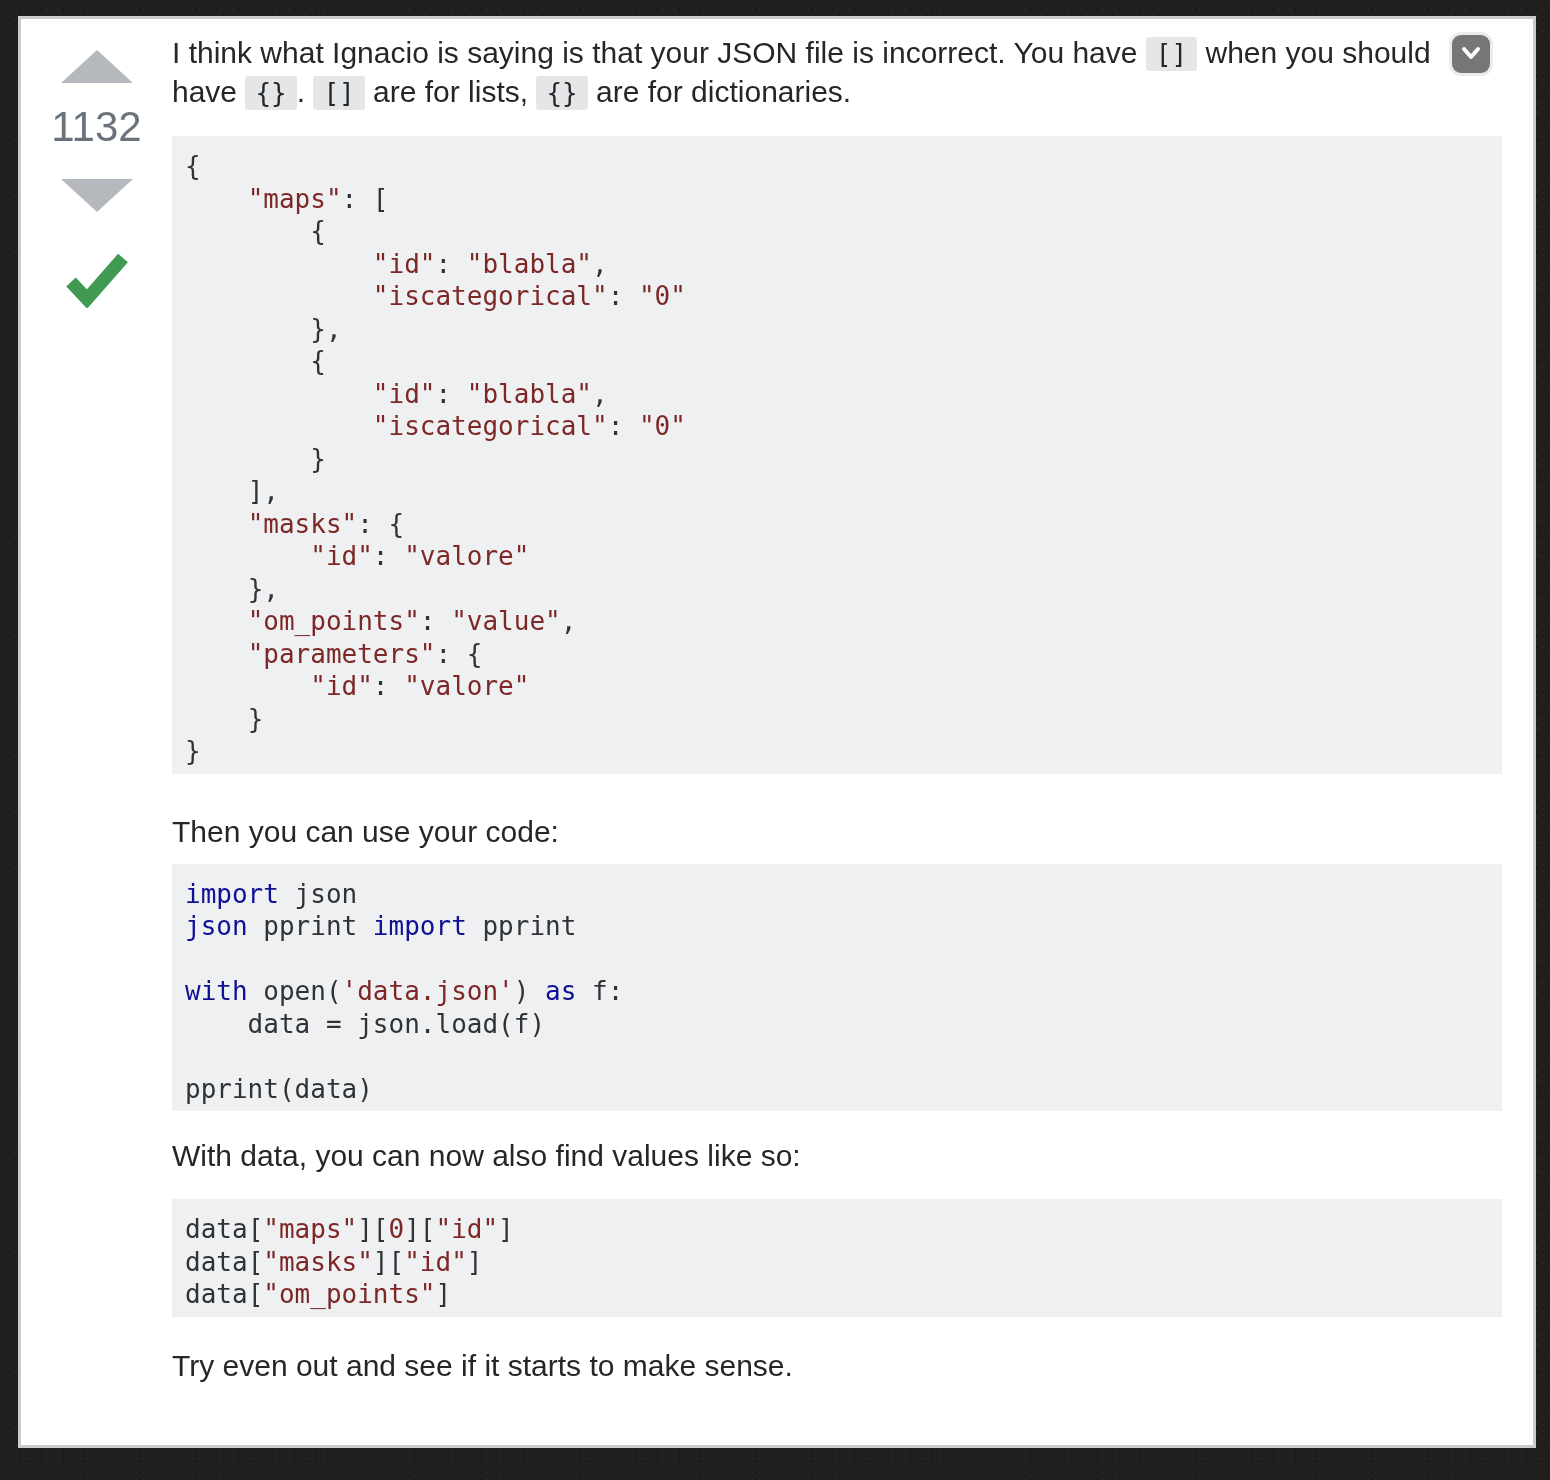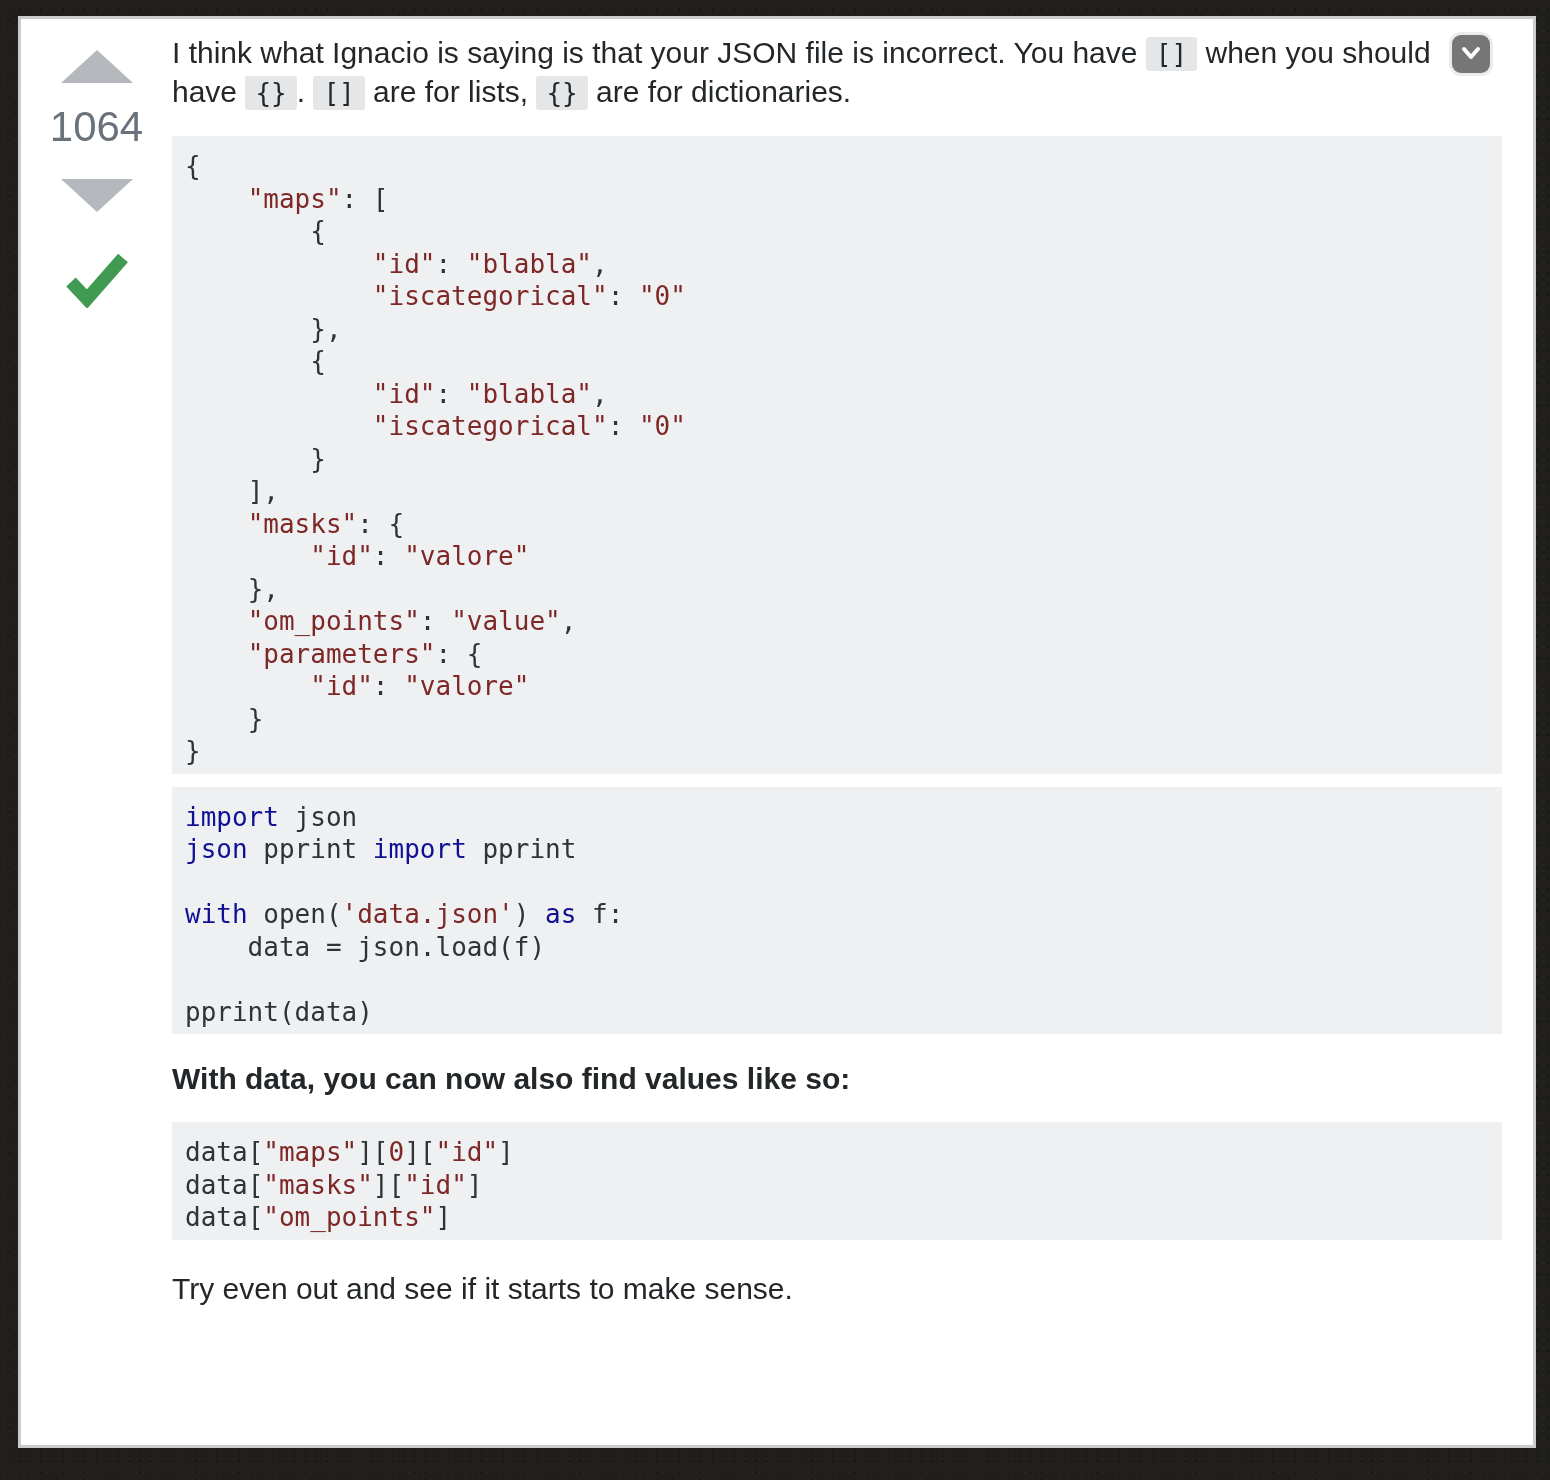--- a/index.html
+++ b/index.html
@@ -36,21 +36,21 @@
   .content{
     flex:1 1 auto;padding:0 31px 0 0;box-sizing:border-box;min-width:0;
     color:#242729;
   }
   .content p{
     margin:0;font-size:30px;line-height:39px;color:#242729;max-width:1335px;
   }
   .p1{margin-top:14px !important;}
   .p2{margin-top:29px !important;}
   .p3{margin-top:38px !important;}
-  .p4{margin-top:25px !important;font-weight:bold;}
+  .p4{margin-top:25px !important;}
   .p5{margin-top:29px !important;}
   pre.code{
     margin:0;box-sizing:border-box;width:1330px;max-width:1330px;
     background:#eff0f1;
     font-family:"DejaVu Sans Mono", monospace;
     font-size:26px;line-height:32.5px;
     padding:14px 13px 6px 13px;
     white-space:pre;overflow:hidden;color:#303336;
   }
   pre.code-json{margin-top:25px;}
@@ -78,21 +78,21 @@
 <div class="panel">
 
   <button class="collapse-btn">
     <svg width="24" height="16" viewBox="0 0 24 16">
       <polyline points="5,3 12,11 19,3" fill="none" stroke="#ffffff" stroke-width="4" stroke-linecap="round" stroke-linejoin="round"></polyline>
     </svg>
   </button>
 
   <div class="vote-col">
     <div class="arrow arrow-up"></div>
-    <div class="vote-count">1064</div>
+    <div class="vote-count">1132</div>
     <div class="arrow arrow-down"></div>
     <svg class="check" width="62" height="56" viewBox="0 0 62 56">
       <path d="M5 30 L21 47 L57 6" fill="none" stroke-width="13" stroke="#419a52"></path>
     </svg>
   </div>
 
   <div class="content">
     <p class="p1">I think what Ignacio is saying is that your JSON file is incorrect. You have <code class="inline-code">[]</code> when you should have <code class="inline-code">{}</code>. <code class="inline-code">[]</code> are for lists, <code class="inline-code">{}</code> are for dictionaries.</p>
     <pre class="code code-json"><span class="tok-pun" style="color: rgb(48, 51, 54);">{</span>
 <span class="tok-pln" style="color: rgb(48, 51, 54);">    </span><span class="tok-str" style="color: rgb(125, 39, 39);">"maps"</span><span class="tok-pun" style="color: rgb(48, 51, 54);">:</span><span class="tok-pln" style="color: rgb(48, 51, 54);"> </span><span class="tok-pun" style="color: rgb(48, 51, 54);">[</span>
@@ -107,20 +107,21 @@
 <span class="tok-pln" style="color: rgb(48, 51, 54);">    </span><span class="tok-pun" style="color: rgb(48, 51, 54);">],</span>
 <span class="tok-pln" style="color: rgb(48, 51, 54);">    </span><span class="tok-str" style="color: rgb(125, 39, 39);">"masks"</span><span class="tok-pun" style="color: rgb(48, 51, 54);">:</span><span class="tok-pln" style="color: rgb(48, 51, 54);"> </span><span class="tok-pun" style="color: rgb(48, 51, 54);">{</span>
 <span class="tok-pln" style="color: rgb(48, 51, 54);">        </span><span class="tok-str" style="color: rgb(125, 39, 39);">"id"</span><span class="tok-pun" style="color: rgb(48, 51, 54);">:</span><span class="tok-pln" style="color: rgb(48, 51, 54);"> </span><span class="tok-str" style="color: rgb(125, 39, 39);">"valore"</span>
 <span class="tok-pln" style="color: rgb(48, 51, 54);">    </span><span class="tok-pun" style="color: rgb(48, 51, 54);">},</span>
 <span class="tok-pln" style="color: rgb(48, 51, 54);">    </span><span class="tok-str" style="color: rgb(125, 39, 39);">"om_points"</span><span class="tok-pun" style="color: rgb(48, 51, 54);">:</span><span class="tok-pln" style="color: rgb(48, 51, 54);"> </span><span class="tok-str" style="color: rgb(125, 39, 39);">"value"</span><span class="tok-pun" style="color: rgb(48, 51, 54);">,</span>
 <span class="tok-pln" style="color: rgb(48, 51, 54);">    </span><span class="tok-str" style="color: rgb(125, 39, 39);">"parameters"</span><span class="tok-pun" style="color: rgb(48, 51, 54);">:</span><span class="tok-pln" style="color: rgb(48, 51, 54);"> </span><span class="tok-pun" style="color: rgb(48, 51, 54);">{</span>
 <span class="tok-pln" style="color: rgb(48, 51, 54);">        </span><span class="tok-str" style="color: rgb(125, 39, 39);">"id"</span><span class="tok-pun" style="color: rgb(48, 51, 54);">:</span><span class="tok-pln" style="color: rgb(48, 51, 54);"> </span><span class="tok-str" style="color: rgb(125, 39, 39);">"valore"</span>
 <span class="tok-pln" style="color: rgb(48, 51, 54);">    </span><span class="tok-pun" style="color: rgb(48, 51, 54);">}</span>
 <span class="tok-pun" style="color: rgb(48, 51, 54);">}</span>
 </pre>
+    <p class="p3">Then you can use your code:</p>
     <pre class="code code-py"><span class="tok-kwd" style="color: rgb(16, 16, 148);">import</span><span class="tok-pln" style="color: rgb(48, 51, 54);"> json</span>
 <span class="tok-kwd" style="color: rgb(16, 16, 148);">json</span><span class="tok-pln" style="color: rgb(48, 51, 54);"> pprint </span><span class="tok-kwd" style="color: rgb(16, 16, 148);">import</span><span class="tok-pln" style="color: rgb(48, 51, 54);"> pprint</span>
 
 <span class="tok-kwd" style="color: rgb(16, 16, 148);">with</span><span class="tok-pln" style="color: rgb(48, 51, 54);"> open</span><span class="tok-pun" style="color: rgb(48, 51, 54);">(</span><span class="tok-str" style="color: rgb(125, 39, 39);">'data.json'</span><span class="tok-pun" style="color: rgb(48, 51, 54);">)</span><span class="tok-pln" style="color: rgb(48, 51, 54);"> </span><span class="tok-kwd" style="color: rgb(16, 16, 148);">as</span><span class="tok-pln" style="color: rgb(48, 51, 54);"> f</span><span class="tok-pun" style="color: rgb(48, 51, 54);">:</span>
 <span class="tok-pln" style="color: rgb(48, 51, 54);">    data </span><span class="tok-pun" style="color: rgb(48, 51, 54);">=</span><span class="tok-pln" style="color: rgb(48, 51, 54);"> json</span><span class="tok-pun" style="color: rgb(48, 51, 54);">.</span><span class="tok-pln" style="color: rgb(48, 51, 54);">load</span><span class="tok-pun" style="color: rgb(48, 51, 54);">(</span><span class="tok-pln" style="color: rgb(48, 51, 54);">f</span><span class="tok-pun" style="color: rgb(48, 51, 54);">)</span>
 
 <span class="tok-pln" style="color: rgb(48, 51, 54);">pprint</span><span class="tok-pun" style="color: rgb(48, 51, 54);">(</span><span class="tok-pln" style="color: rgb(48, 51, 54);">data</span><span class="tok-pun" style="color: rgb(48, 51, 54);">)</span>
 </pre>
     <p class="p4">With data, you can now also find values like so:</p>
     <pre class="code code-access"><span class="tok-pln" style="color: rgb(48, 51, 54);">data</span><span class="tok-pun" style="color: rgb(48, 51, 54);">[</span><span class="tok-str" style="color: rgb(125, 39, 39);">"maps"</span><span class="tok-pun" style="color: rgb(48, 51, 54);">][</span><span class="tok-lit" style="color: rgb(125, 39, 39);">0</span><span class="tok-pun" style="color: rgb(48, 51, 54);">][</span><span class="tok-str" style="color: rgb(125, 39, 39);">"id"</span><span class="tok-pun" style="color: rgb(48, 51, 54);">]</span>

